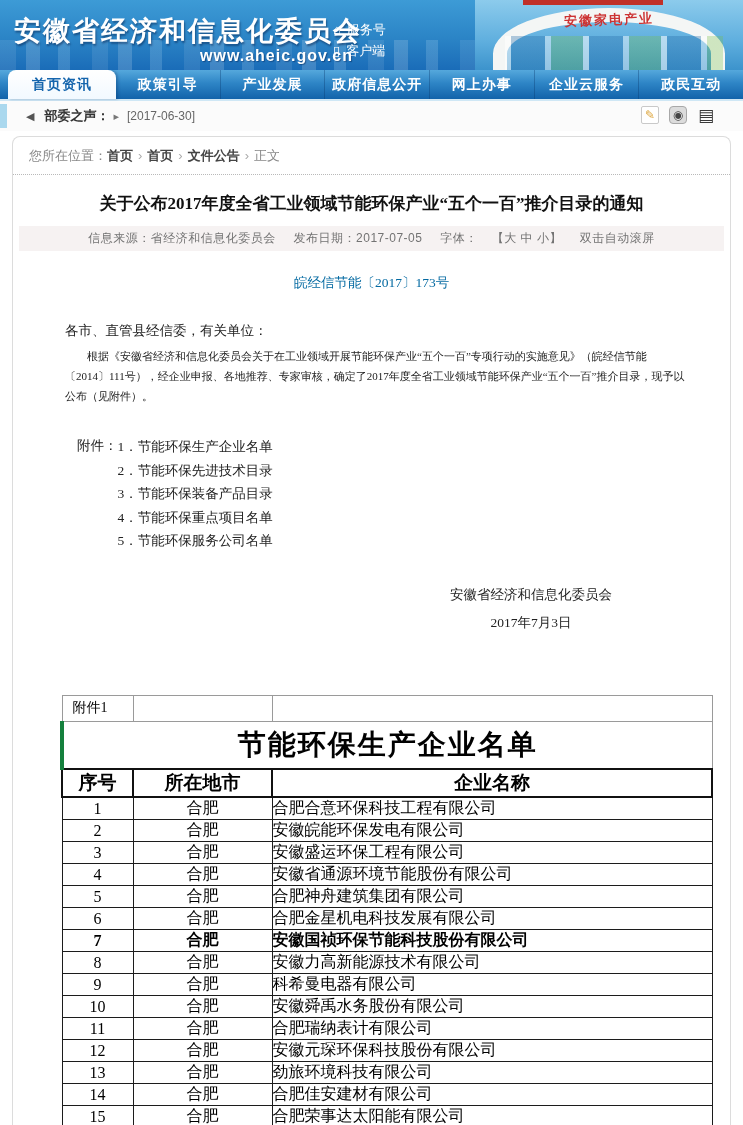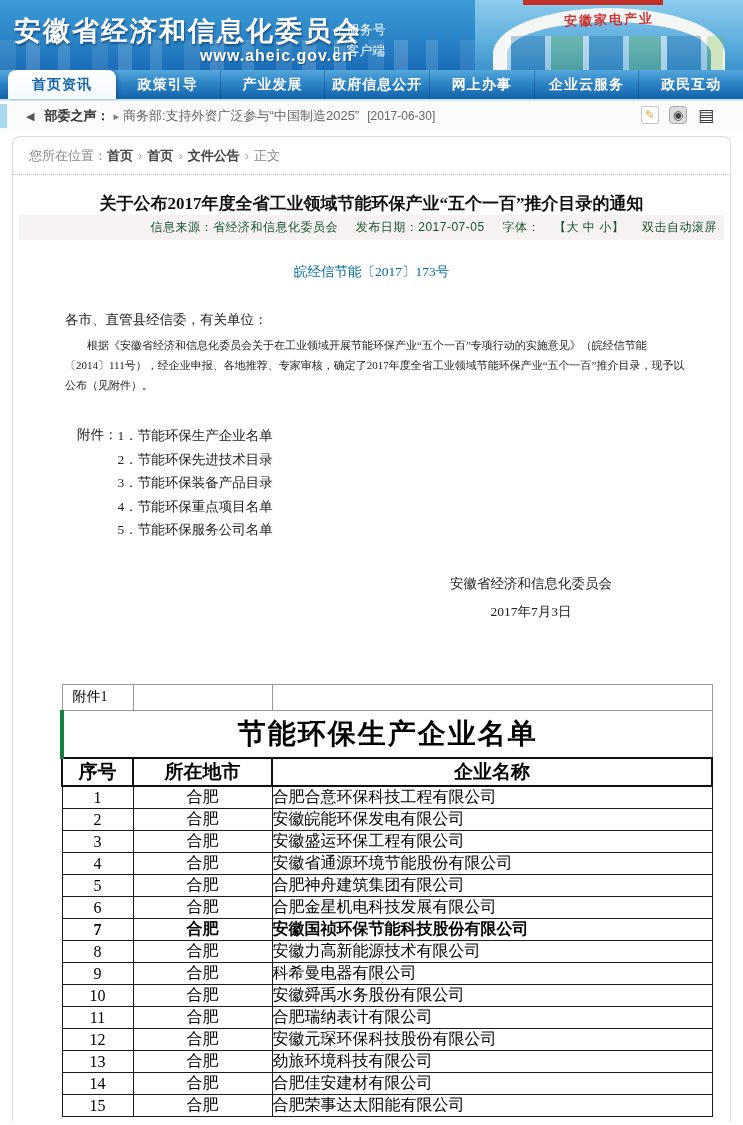--- a/index.html
+++ b/index.html
@@ -91,22 +91,22 @@
   .crumb-label { color:#888; }
   .crumb { color:#888; }
   .crumb .crumb-text { cursor:default; }
   .crumb.link .crumb-text { color:#444; font-weight:bold; cursor:pointer; }
   .crumb-sep { color:#aaa; margin:0 5px; }
   .doc-font { font-family:"Liberation Serif","DejaVu Serif",serif; }
   .article-title {
     margin:17px 28px 0; text-align:center; font-size:17px; font-weight:bold; color:#111;
   }
   .meta-bar {
-    margin:0 6px 0; background:#f6f2f2; color:#14532d; font-size:12px;
-    text-align:right; padding:4px 0; letter-spacing:.5px;
+    margin:11px 6px 0; background:#f6f2f2; color:#737373; font-size:12px;
+    text-align:center; padding:4px 0; letter-spacing:.5px;
   }
   .meta-bar span { margin:0 7px; }
   .meta-font-options { cursor:pointer; }
   .doc-number { text-align:center; margin-top:23px; font-size:13.5px; color:#0369a1; }
   .salutation { margin:30px 40px 0 52px; font-size:13.5px; color:#222; }
   .body-para { margin:7px 40px 12px 52px; text-indent:2em; font-size:11px; line-height:1.8; color:#222; }
   .attachments { display:flex; margin:31px 0 0 64px; font-size:13.5px; color:#222; }
   .attach-label { white-space:nowrap; }
   .attach-items div { margin-bottom:7px; line-height:1; padding-top:3px; }
   .signature-block { width:fit-content; margin:26px 118px 0 auto; text-align:center;
@@ -172,21 +172,20 @@
     <div class="nav-tab">企业云服务</div>
 
     <div class="nav-tab">政民互动</div>
   </div>
 
 <div class="ticker">
   <div class="ticker-accent"></div>
   <span class="ticker-arrow">◀</span>
   <span class="ticker-label">部委之声：</span>
   <span class="ticker-bullet">▸</span>
-  <span class="ticker-headline">商务部:支持外资广泛参与“中国制造2025”</span>
   <span class="ticker-date">[2017-06-30]</span>
   <div class="ticker-icons">
     <span class="t-icon notes">✎</span>
     <span class="t-icon camera">◉</span>
     <span class="t-icon video">▤</span>
   </div>
 </div>
 
 <div class="content-box">
 

